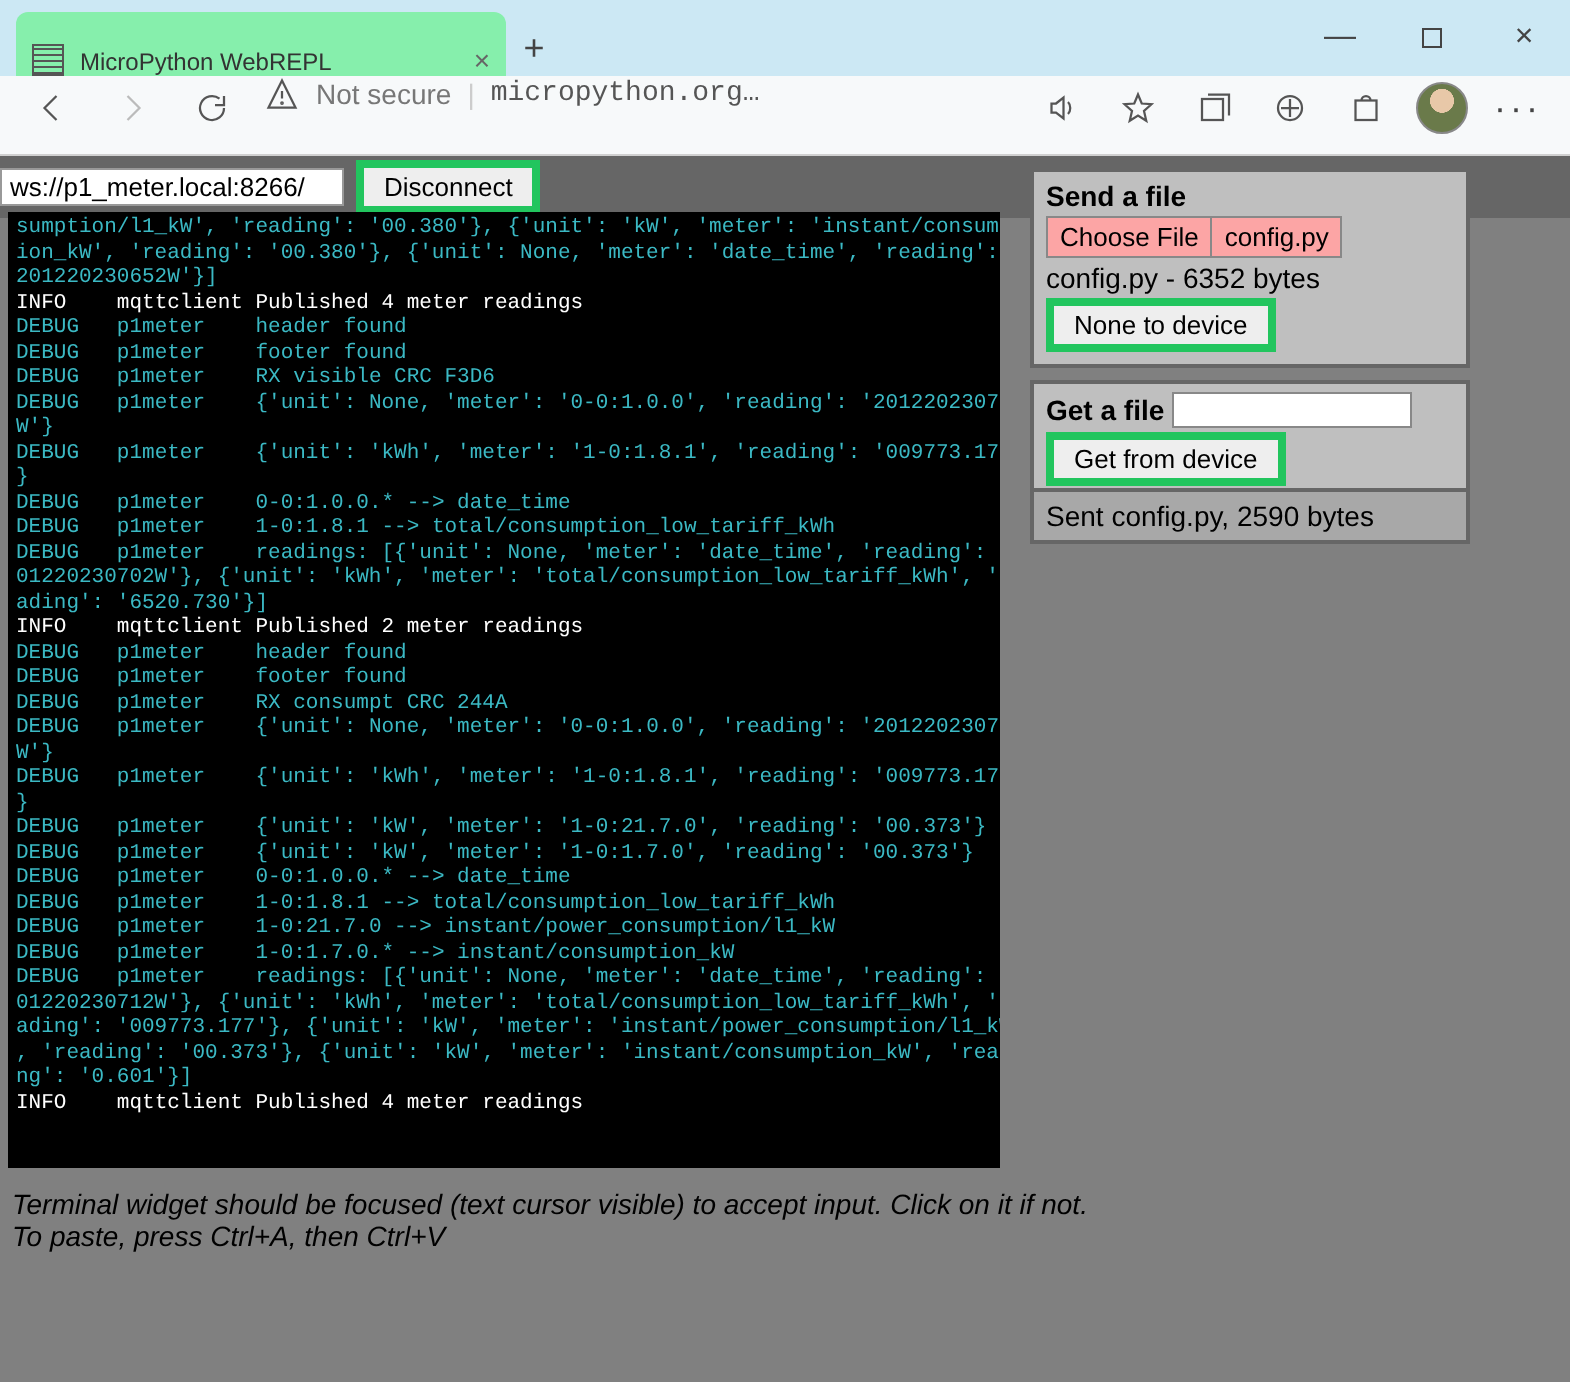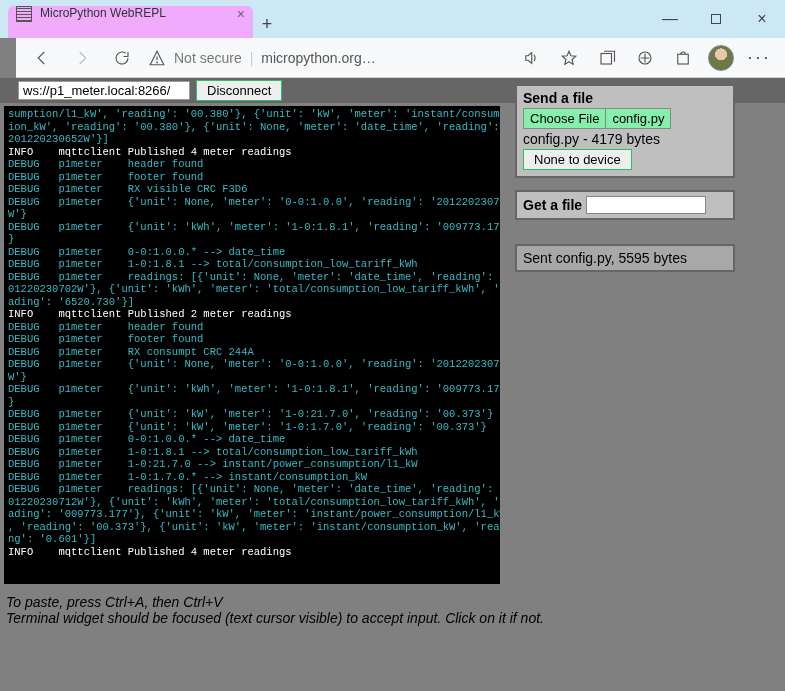--- a/index.html
+++ b/index.html
@@ -1,51 +1,51 @@
 <!DOCTYPE html>
 <html><head>
 <meta charset="utf-8">
 <style>
 * { box-sizing: border-box; margin: 0; padding: 0; }
 body { font-family: -apple-system, "Segoe UI", sans-serif; background: #808080; width: 785px; height: 691px; overflow: hidden; }
 
 
 .titlebar { height: 38px; background: #cce8f4; display: flex; align-items: flex-end; padding-left: 8px; }
-.tab { background: #f0abfc; height: 32px; min-width: 245px; display: flex; align-items: flex-start; padding: 0 8px; border-radius: 6px 6px 0 0; gap: 8px; font-size: 12px; color: #333; }
+.tab { background: #86efac; height: 32px; min-width: 245px; display: flex; align-items: flex-end; padding: 0 8px; border-radius: 6px 6px 0 0; gap: 8px; font-size: 12px; color: #333; }
 .tab-icon { width: 16px; height: 16px; border: 1px solid #555; display: inline-block; background: repeating-linear-gradient(0deg,#555,#555 1px,transparent 1px,transparent 3px); }
 .tab-close { margin-left: auto; font-size: 14px; color: #666; }
 .newtab { width: 28px; height: 28px; display: flex; align-items: center; justify-content: center; color: #444; font-size: 18px; }
 .wincontrols { margin-left: auto; display: flex; height: 38px; }
 .wincontrols div { width: 46px; display: flex; align-items: center; justify-content: center; color: #444; }
 .wincontrols .sq { width:10px; height:10px; border:1px solid #444; }
 
 
-.toolbar { height: 40px; background: #f7f9fa; display: flex; align-items: center; padding: 0 8px; gap: 4px; border-bottom: 1px solid #d0d0d0; margin-left: 16px; }
+.toolbar { height: 40px; background: #f7f9fa; display: flex; align-items: flex-start; padding: 0 8px; gap: 4px; border-bottom: 1px solid #d0d0d0; }
 .tbtn { width: 36px; height: 32px; display: flex; align-items: center; justify-content: center; color: #555; }
 .tbtn.disabled { color: #bbb; }
 .addr { flex: 0 0 auto; display: flex; align-items: center; gap: 8px; color: #777; font-size: 14px; padding: 0 4px; }
-.addr .url { color: #555; }
+.addr .url { color: #555; font-family: Liberation Mono, monospace; }
 .toolbar-right { margin-left: auto; display: flex; align-items: center; gap: 2px; }
 .avatar { width: 26px; height: 26px; border-radius: 50%; background: radial-gradient(circle at 50% 35%, #e8c8a8 30%, #6a7a4a 31%); border:1px solid #888; }
 
 
 .page { position: relative; height: calc(691px - 78px); background: #808080; }
-.controls-top { left: 6px; top: 6px; display:flex; align-items:center; gap:6px; background:#666; padding:2px 18px; }
+.controls-top { left: 6px; top: 6px; display:flex; align-items:center; gap:6px; background:#666; padding:2px 0; }
 .wsinput { font-size: 13px; background:#fff; border:1px solid #999; padding:1px 4px; width:172px; font-family: inherit; }
-.btn { font-size:13px; background:#eee; border:1px solid #22c55e; padding:2px 10px; }
+.btn { font-size:13px; background:#eee; border:4px solid #22c55e; padding:2px 10px; }
 
 .terminal { position:absolute; left:4px; top:28px; width:496px; height:478px; background:#000; padding:2px 4px 4px 4px; font-family: "Consolas", "Courier New", monospace; font-size:10.5px; line-height:12.5px; color:#3bb9c4; white-space:pre; overflow:hidden; }
 .w { color:#fff;margin-top:10px; }
 .c { color:#3bb9c4; }
 .hint { position:absolute; left:6px; top:516px; font-style:italic; color:#000; font-size:14px; }
 
 .sidebox { position:absolute; right:50px; width:220px; border:2px solid #666; background:#bfbfbf; padding:4px 6px; font-size:14px; color:#000; }
 .sidebox h4 { font-weight:bold; font-size:14px; margin-bottom:2px; }
 .sidebox .row { display:flex; align-items:center; gap:4px; margin:2px 0; }
-.fileinput-wrap { display:inline-flex; align-items:center; border:1px solid #888; background:#86efac; font-size:13px; }
+.fileinput-wrap { display:inline-flex; align-items:center; border:1px solid #888; background:#fca5a5; font-size:13px; }
 .fileinput-wrap span { padding:2px 6px; }
 .getinput { background:#fff; border:1px solid #888; width:120px; height:18px; }
 .statusbox { position:absolute; right:50px; width:220px; border:2px solid #666; background:#a8a8a8; padding:4px 6px; font-size:14px; }
 
 
 .ic { width:18px; height:18px; stroke:#555; fill:none; stroke-width:1.5; }
 .ic.d { stroke:#bbb; }
 .dots{ font-size:18px; letter-spacing:2px; color:#444; }
 </style>
 </head>
@@ -171,40 +171,43 @@
 <span class="c">DEBUG   </span><span class="c">p1meter    1-0:1.7.0.* --&gt; instant/consumption_kW</span>
 <span class="c">DEBUG   </span><span class="c">p1meter    readings: [{'unit': None, 'meter': 'date_time', 'reading': '2</span>
 <span class="c">01220230712W'}, {'unit': 'kWh', 'meter': 'total/consumption_low_tariff_kWh', 're</span>
 <span class="c">ading': '009773.177'}, {'unit': 'kW', 'meter': 'instant/power_consumption/l1_kW'</span>
 <span class="c">, 'reading': '00.373'}, {'unit': 'kW', 'meter': 'instant/consumption_kW', 'readi</span>
 <span class="c">ng': '0.601'}]</span>
 <span class="w">INFO    </span><span class="w">mqttclient Published 4 meter readings</span>
 </div>
 
   <div class="hint">
+    <div>Terminal widget should be focused (text cursor visible) to accept input. Click on it if not.</div>
     <div>To paste, press Ctrl+A, then Ctrl+V</div>
-    <div>Terminal widget should be focused (text cursor visible) to accept input. Click on it if not.</div>
   </div>
 
   <div class="sidebox" style="top:6px">
     <h4>Send a file</h4>
     <div class="row">
       <span class="fileinput-wrap">
         <span style="border-right:1px solid #888">Choose File</span>
         <span>config.py</span>
       </span>
     </div>
-    <div class="row">config.py - 4179 bytes</div>
+    <div class="row">config.py - 6352 bytes</div>
     <div class="row">
         <button class="btn">None to device</button>
       </div>
   </div>
 
   <div class="sidebox" style="top:112px">
     <h4 style="display:inline">Get a file</h4>
     <input class="getinput" style="">
+    <div class="row">
+        <button class="btn">Get from device</button>
+      </div>
   </div>
 
   <div class="statusbox" style="top:166px">
-    <span>Sent config.py, 5595 bytes</span>
+    <span>Sent config.py, 2590 bytes</span>
   </div>
 
 </div>
 
 </body></html>

